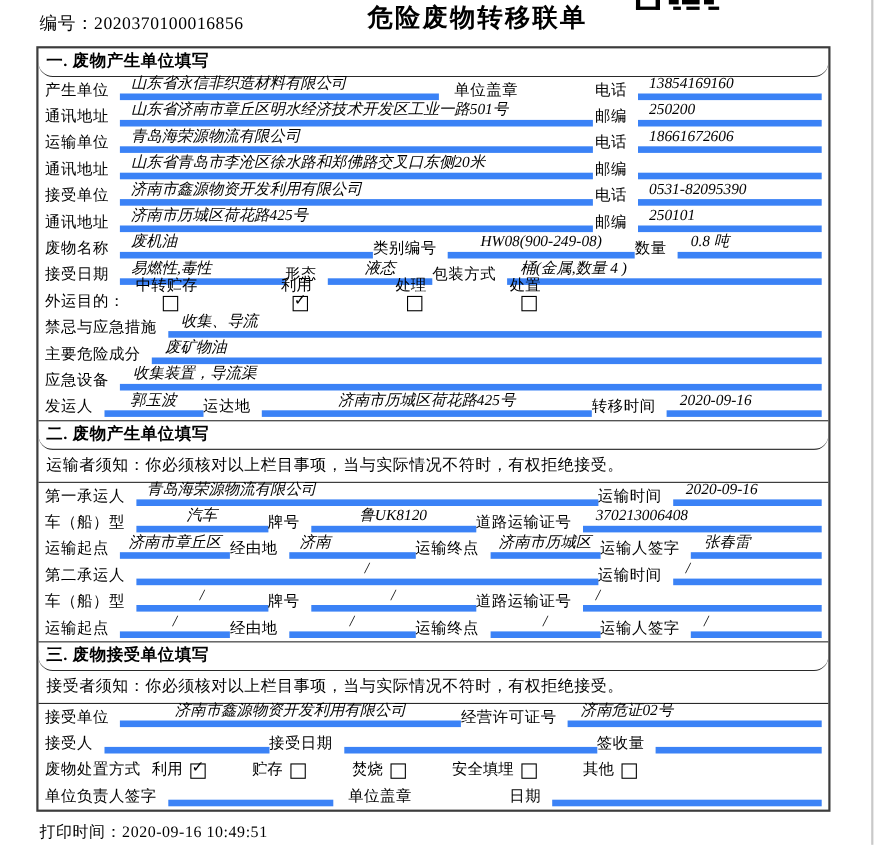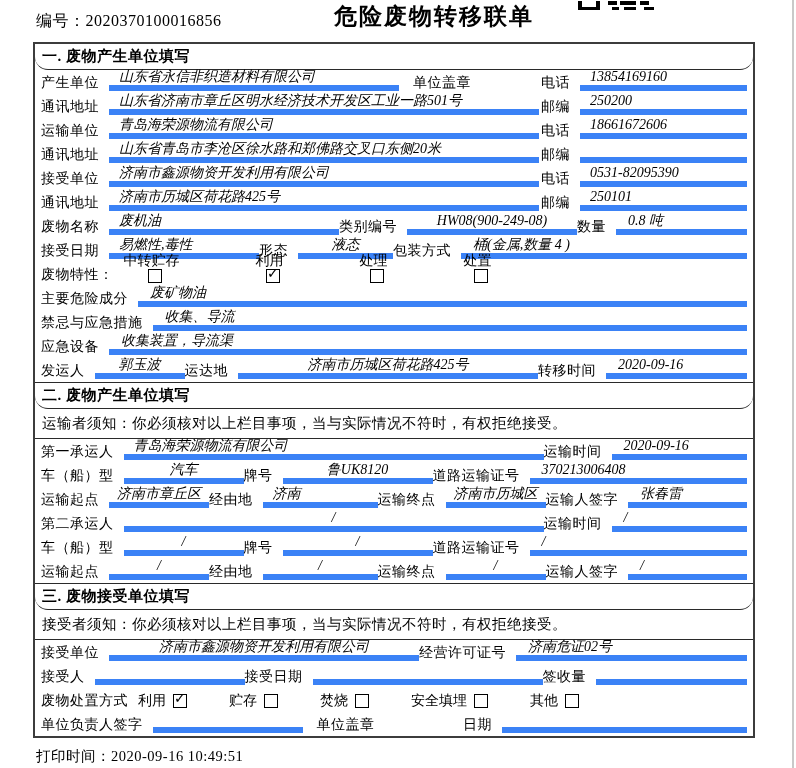--- a/index.html
+++ b/index.html
@@ -127,47 +127,47 @@
       </div>
       <div class="row">
         <span class="lbl">接受日期</span>
         <span class="val leftpad" style="width: 150px;">易燃性,毒性</span>
         <span class="lbl">形态</span>
         <span class="val" style="width: 95px;">液态</span>
         <span class="lbl">包装方式</span>
         <span class="val fill">桶(金属,数量 4 )</span>
       </div>
       <div class="row row-checkboxes">
-        <span class="lbl">废物特性：</span>
+        <span class="lbl">外运目的：</span>
         <span class="cb-item">
           <span class="cb-text">中转贮存</span>
           <span class="cb-box"></span>
         </span>
         <span class="cb-item">
           <span class="cb-text">利用</span>
           <span class="cb-box">
             <span class="check">✓</span>
           </span>
         </span>
         <span class="cb-item">
           <span class="cb-text">处理</span>
           <span class="cb-box"></span>
         </span>
         <span class="cb-item">
           <span class="cb-text">处置</span>
           <span class="cb-box"></span>
         </span>
       </div>
       <div class="row">
+        <span class="lbl">禁忌与应急措施</span>
+        <span class="val fill">收集、导流</span>
+      </div>
+      <div class="row">
         <span class="lbl">主要危险成分</span>
         <span class="val fill">废矿物油</span>
-      </div>
-      <div class="row">
-        <span class="lbl">禁忌与应急措施</span>
-        <span class="val fill">收集、导流</span>
       </div>
       <div class="row">
         <span class="lbl">应急设备</span>
         <span class="val fill">收集装置，导流渠</span>
       </div>
       <div class="row">
         <span class="lbl">发运人</span>
         <span class="val" style="width: 90px;">郭玉波</span>
         <span class="lbl">运达地</span>
         <span class="val" style="width: 300px;">济南市历城区荷花路425号</span>

